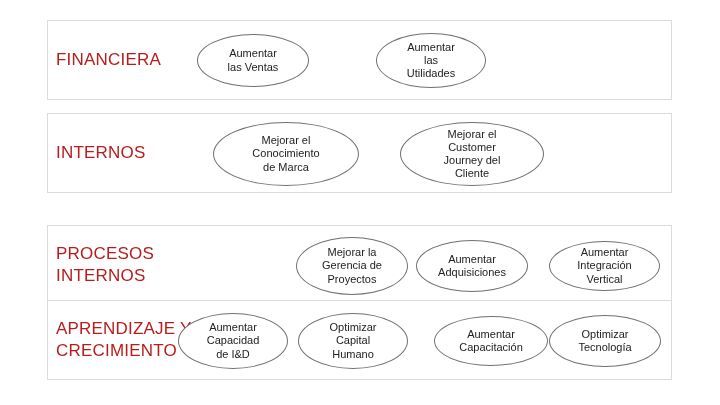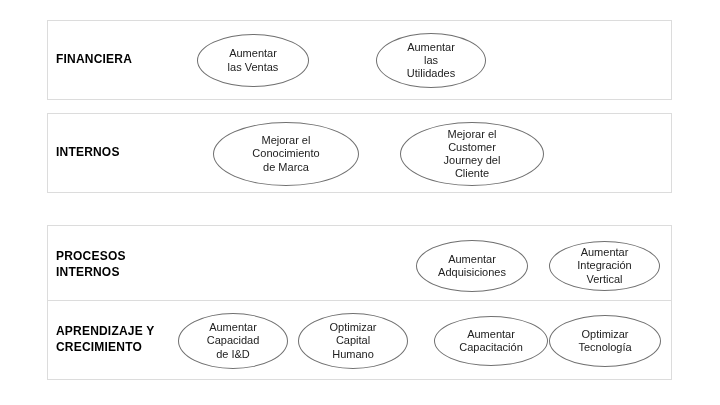--- a/index.html
+++ b/index.html
@@ -19,26 +19,26 @@
     height: 80px;
     box-sizing: border-box;
     border: 1px solid #dcdcdc;
     background: #ffffff;
   }
   .band-label {
     position: absolute;
     left: 8px;
     top: 50%;
     transform: translateY(-50%);
-    font-size: 12px;
-    font-weight: 700;
+    font-size: 17px;
+    font-weight: 400;
     letter-spacing: 0.2px;
     line-height: 1.3;
     white-space: pre-line;
-    color: #000000;
+    color: #b91c1c;
   }
   .ellipse {
     position: absolute;
     box-sizing: border-box;
     border: 1px solid #707070;
     border-radius: 50%;
     background: #ffffff;
     display: flex;
     align-items: center;
     justify-content: center;
@@ -81,20 +81,25 @@
       <span>Mejorar el
 Customer
 Journey del
 Cliente</span>
     </div>
   </section>
 
   <section class="band" style="top:225px">
     <div class="band-label">PROCESOS
 INTERNOS</div>
+    <div class="ellipse" style="left:248px;top:11px;width:112px;height:58px">
+      <span>Mejorar la
+Gerencia de
+Proyectos</span>
+    </div>
     <div class="ellipse" style="left:368px;top:14px;width:112px;height:52px">
       <span>Aumentar
 Adquisiciones</span>
     </div>
     <div class="ellipse" style="left:501px;top:15px;width:111px;height:50px">
       <span>Aumentar
 Integración
 Vertical</span>
     </div>
   </section>

